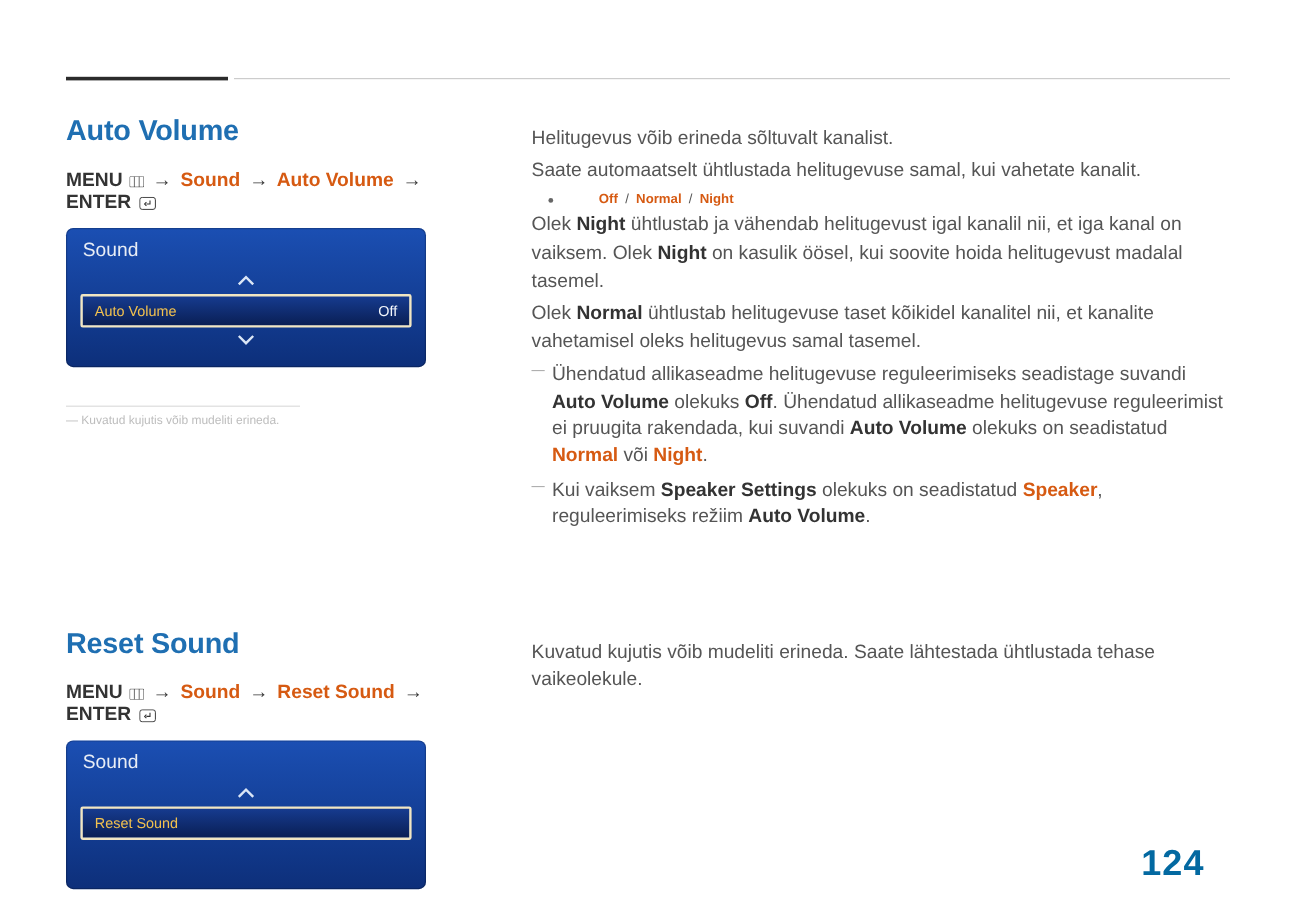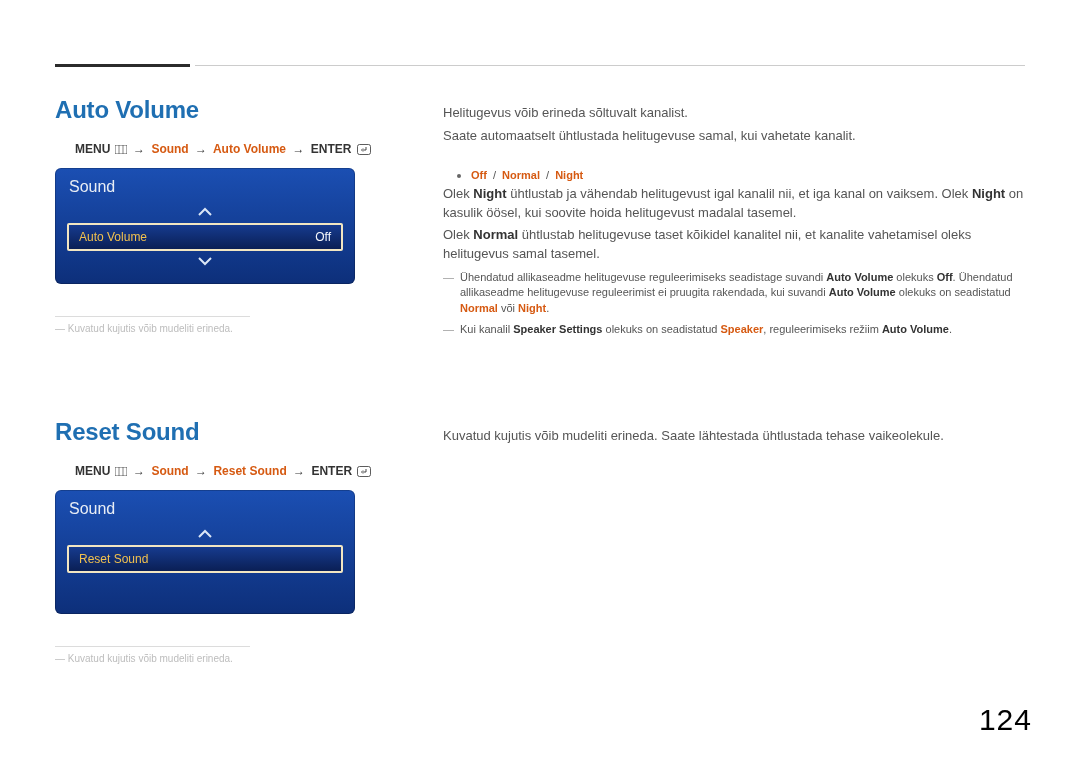--- a/index.html
+++ b/index.html
@@ -44,25 +44,24 @@
   }
   h1 {
     font-size: 24px;
     font-weight: 600;
     color: #1f6fb2;
     margin-top: 36px;
     margin-bottom: 18px;
     letter-spacing: -0.2px;
   }
   .breadcrumb {
-    font-size: 12px;
+    font-size: 16px;
     font-weight: 700;
     color: #333;
     margin-bottom: 12px;
-    margin-left: 20px;
   }
   .breadcrumb .hl { color: #d65a12; }
   .breadcrumb .arrow { font-weight: 400; margin: 0 3px; }
   .menu-icon {
     display: inline-block;
     vertical-align: -1px;
     margin-left: 1px;
   }
   .menu-icon svg { display: block; }
   .enter-icon {
@@ -118,70 +117,71 @@
   .footnote {
     font-size: 10px;
     color: #bdbdbd;
   }
   .footnote::before {
     content: "― ";
     color: #bdbdbd;
   }
 
   .right-col p {
-    font-size: 13px;
+    font-size: 16px;
     line-height: 1.45;
     color: #555;
     margin-bottom: 4px;
   }
   .right-col .first { margin-top: 44px; }
   .bullet-row {
     display: flex;
     align-items: flex-start;
-    margin: 23px 0 4px 14px;
+    margin: 6px 0 4px 14px;
+    gap: 28px;
   }
   .bullet-dot {
     width: 4px; height: 4px; border-radius: 50%;
     background: #666; margin-top: 5px; margin-right: 10px; flex: 0 0 auto;
   }
   .opt { color: #d65a12; font-weight: 700; }
   .opt-sep { color: #555; font-weight: 400; margin: 0 3px; }
   .strong { font-weight: 700; color: #333; }
   .para-note {
     display: flex;
     align-items: flex-start;
     margin-top: 6px;
     margin-bottom: 2px;
   }
   .para-note .dash {
     color: #9b9b9b;
     margin-right: 6px;
     line-height: 1.4;
   }
   .para-note .txt {
-    font-size: 11px;
+    font-size: 16px;
     line-height: 1.4;
     color: #555;
   }
   .para-note .hl { color: #d65a12; font-weight: 700; }
   .para-note .b { font-weight: 700; color: #333; }
 
   .right-col .reset-desc { margin-top: 5px; }
 
   .section2 { clear: both; }
   .section2 .left-col h1 { margin-top: 78px; }
   .section2 .right-col { padding-top: 82px; }
 
   .page-num {
     position: absolute;
-    right: 48px;
+    right: 76px;
     bottom: 26px;
     font-size: 30px;
-    color: #000000;
-    font-weight: 400;
+    color: #0369a1;
+    font-weight: 700;
     letter-spacing: 1px;
   }
 
   .osd-arrow-row svg { display: inline-block; }
 </style>
 </head>
 <body>
 
 <div class="top-rule-short"></div>
 <div class="top-rule-long"></div>
@@ -262,21 +262,21 @@
     <div class="para-note">
       <span class="dash">―</span>
       <span class="txt">
         <span>Ühendatud allikaseadme helitugevuse reguleerimiseks seadistage suvandi </span><span class="b">Auto Volume</span><span> olekuks </span><span class="b">Off</span><span>. Ühendatud allikaseadme helitugevuse reguleerimist ei pruugita rakendada, kui suvandi </span><span class="b">Auto Volume</span><span> olekuks on seadistatud </span><span class="hl">Normal</span><span> või </span><span class="hl">Night</span><span>.</span>
       </span>
     </div>
 
     <div class="para-note">
       <span class="dash">―</span>
       <span class="txt">
-        <span>Kui kanalil </span><span class="b">Speaker Settings</span><span> olekuks on seadistatud </span><span class="hl">Speaker</span><span>, reguleerimiseks režiim </span><span class="b">Auto Volume</span><span>.</span>
+        <span>Kui vaiksem </span><span class="b">Speaker Settings</span><span> olekuks on seadistatud </span><span class="hl">Speaker</span><span>, reguleerimiseks režiim </span><span class="b">Auto Volume</span><span>.</span>
       </span>
     </div>
   </div>
 
   <div class="section2">
     <div class="left-col">
       <h1>Reset Sound</h1>
 
       <div class="breadcrumb">
         <span>MENU</span>

